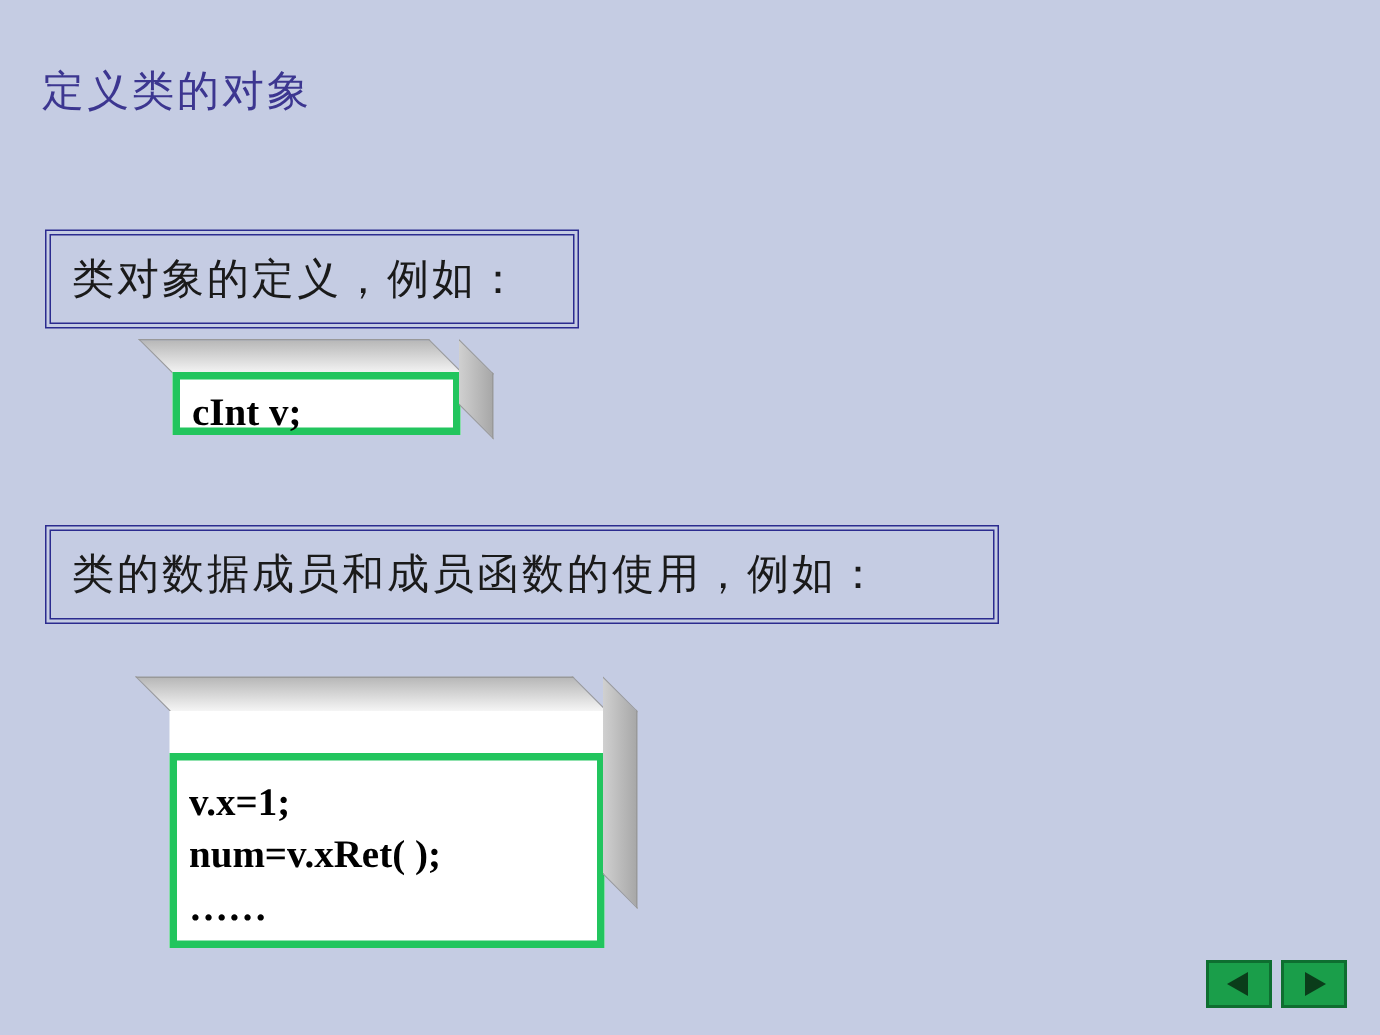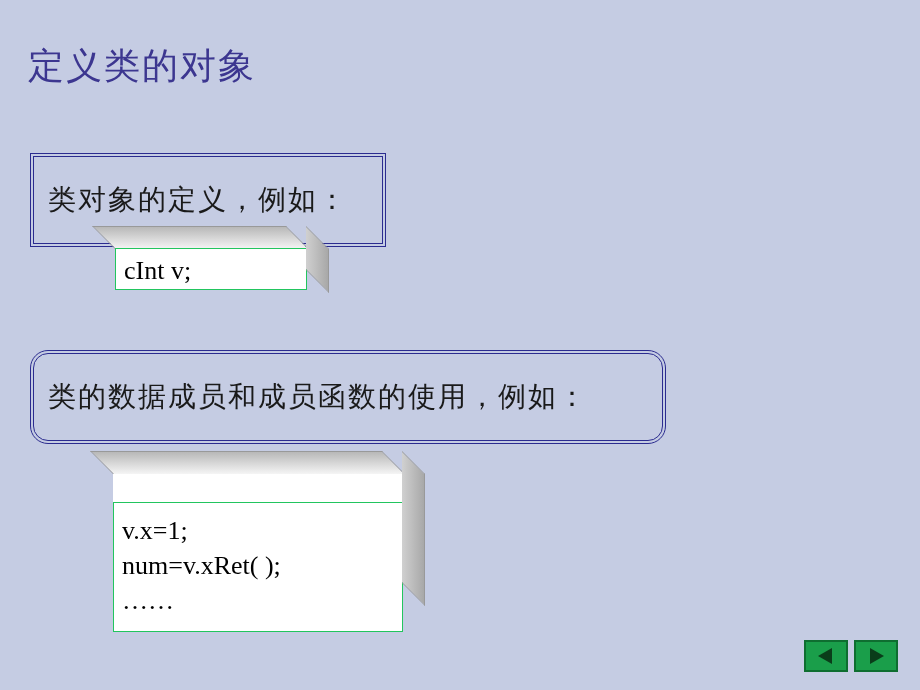--- a/index.html
+++ b/index.html
@@ -10,56 +10,55 @@
     body {
       width: 920px;
       height: 690px;
       background: #c5cce3;
       font-family: "SimSun", "STSong", serif;
       position: relative;
       overflow: hidden;
     }
     .title {
       color: #3c3690;
-      font-size: 36px;
+      font-size: 28px;
       font-weight: normal;
       padding: 42px 0 0 28px;
       letter-spacing: 2px;
     }
     .caption-box {
       position: absolute;
       border: 4px double #2b2b8f;
       background: #c5cce3;
-      padding: 24px 14px;
+      padding: 10px 14px;
       font-size: 28px;
       color: #1a1a1a;
       letter-spacing: 2px;
     }
     .caption-1 {
       left: 30px;
       top: 153px;
       width: 356px;
     }
     .caption-2 {
       left: 30px;
       top: 350px;
       width: 636px;
-      border-radius: 18px;
     }
     .code-block {
       position: absolute;
       background: #ffffff;
     }
     .code-block .face {
       position: relative;
       background: #ffffff;
-      border: 1px solid #22c55e;
+      border: 5px solid #22c55e;
       padding: 6px 10px 6px 8px;
       font-family: "Times New Roman", serif;
-      font-weight: normal;
+      font-weight: bold;
       font-size: 26px;
       color: #000;
       line-height: 1.35;
       white-space: pre;
     }
     .code-block-1 {
       left: 115px;
       top: 248px;
     }
     .code-block-1 .face {

